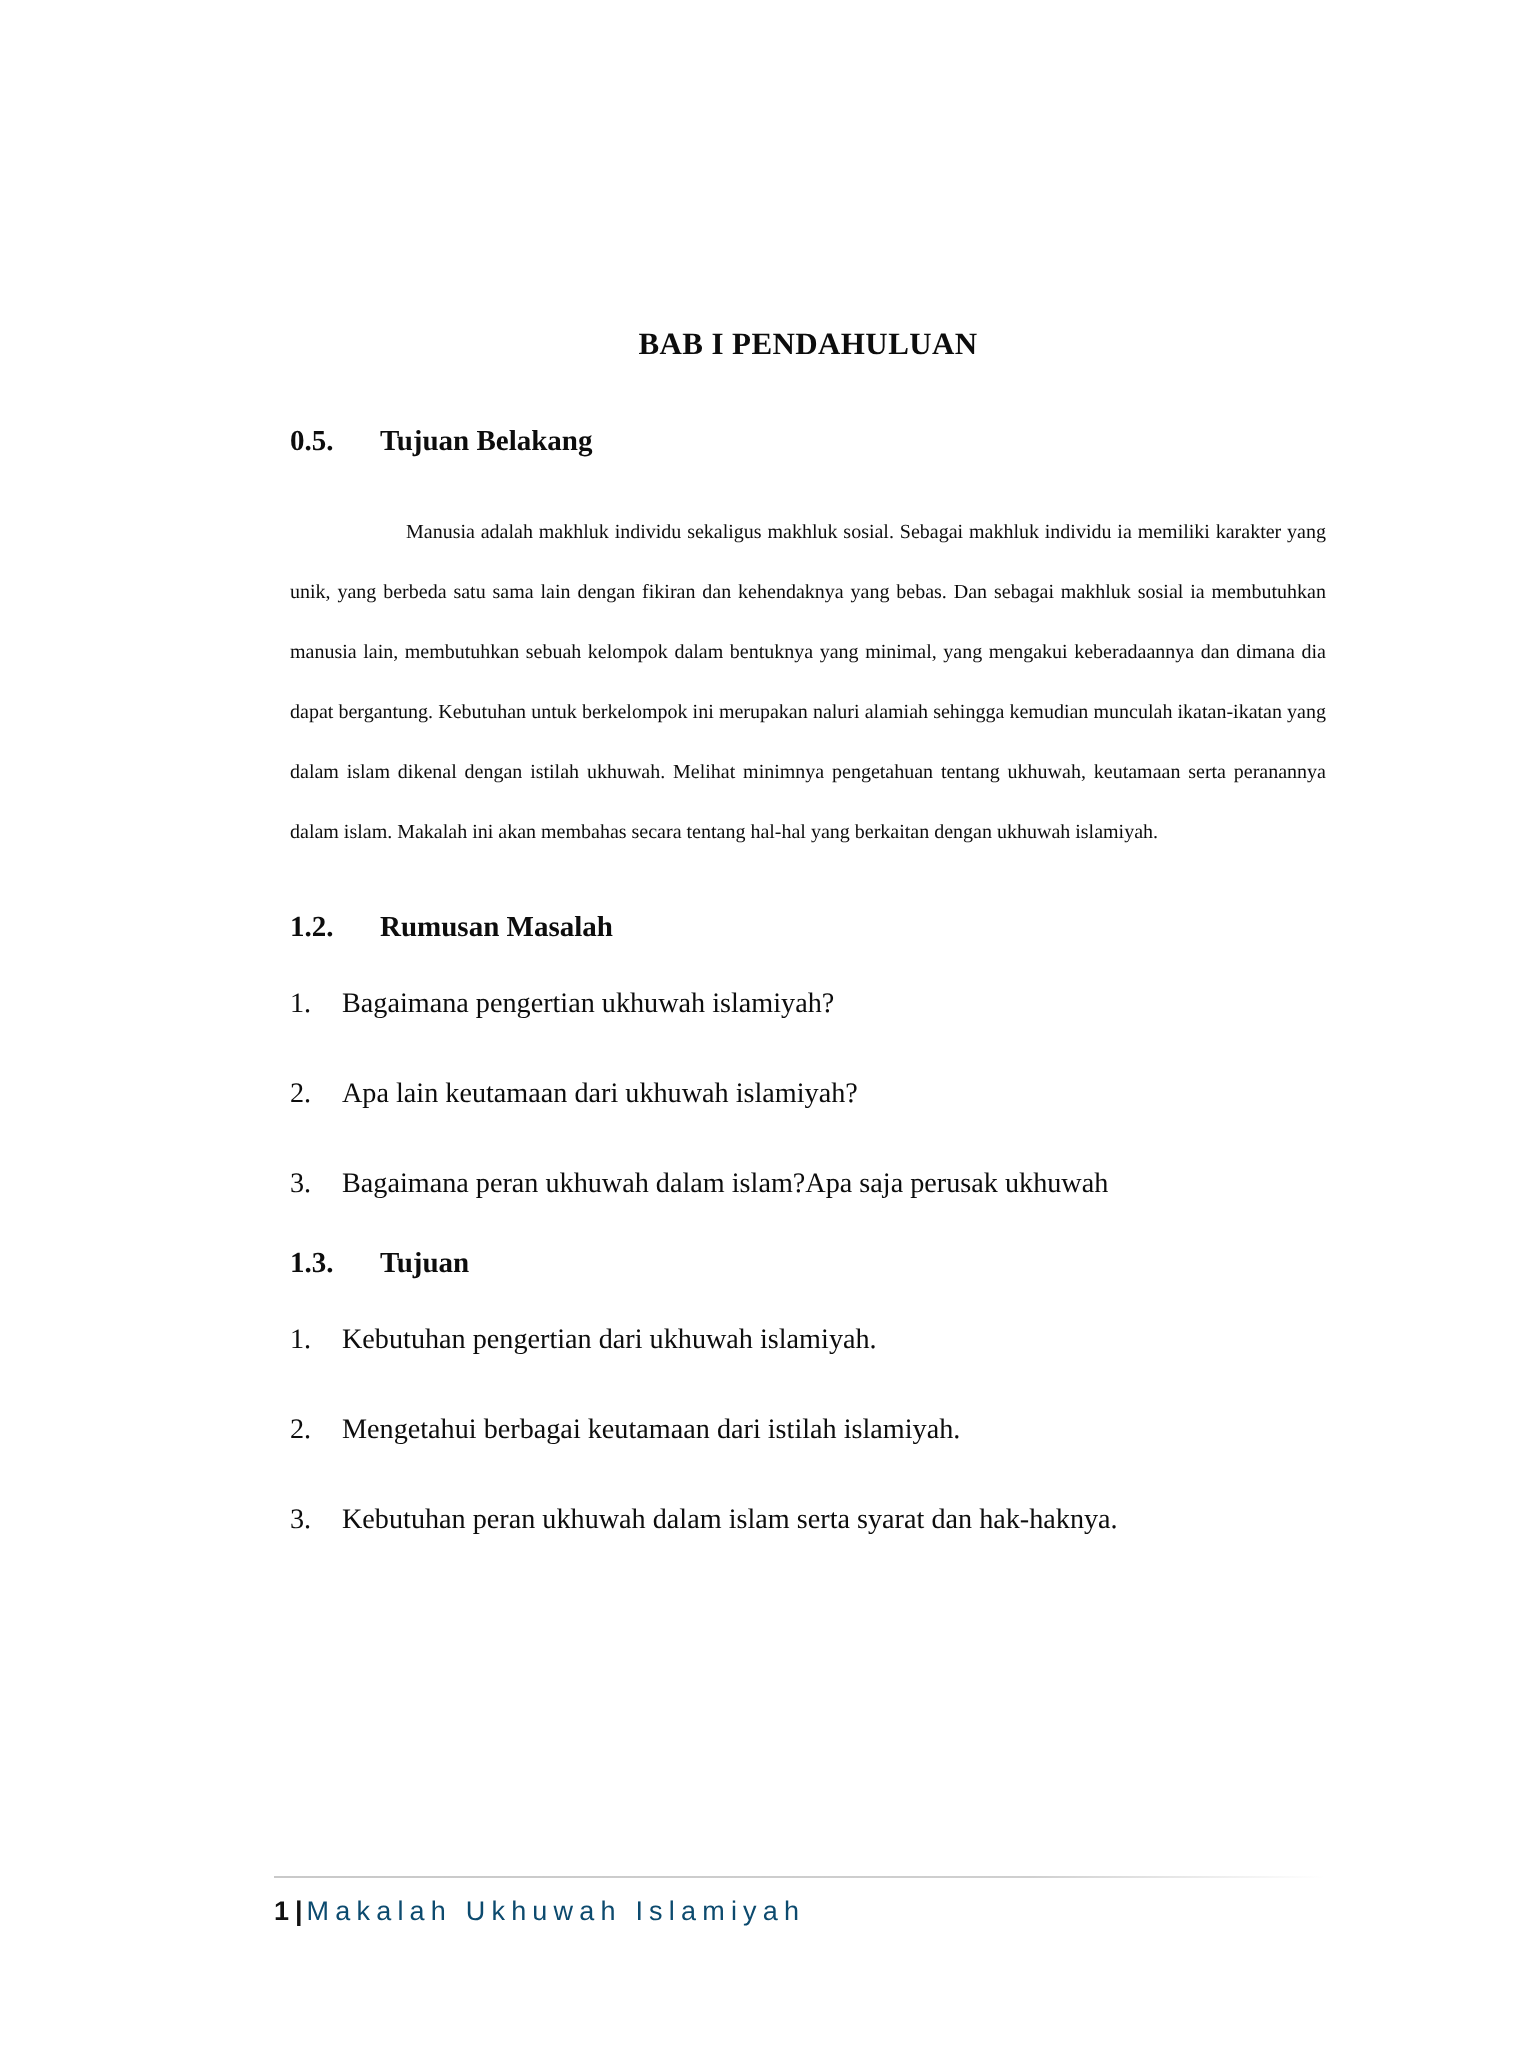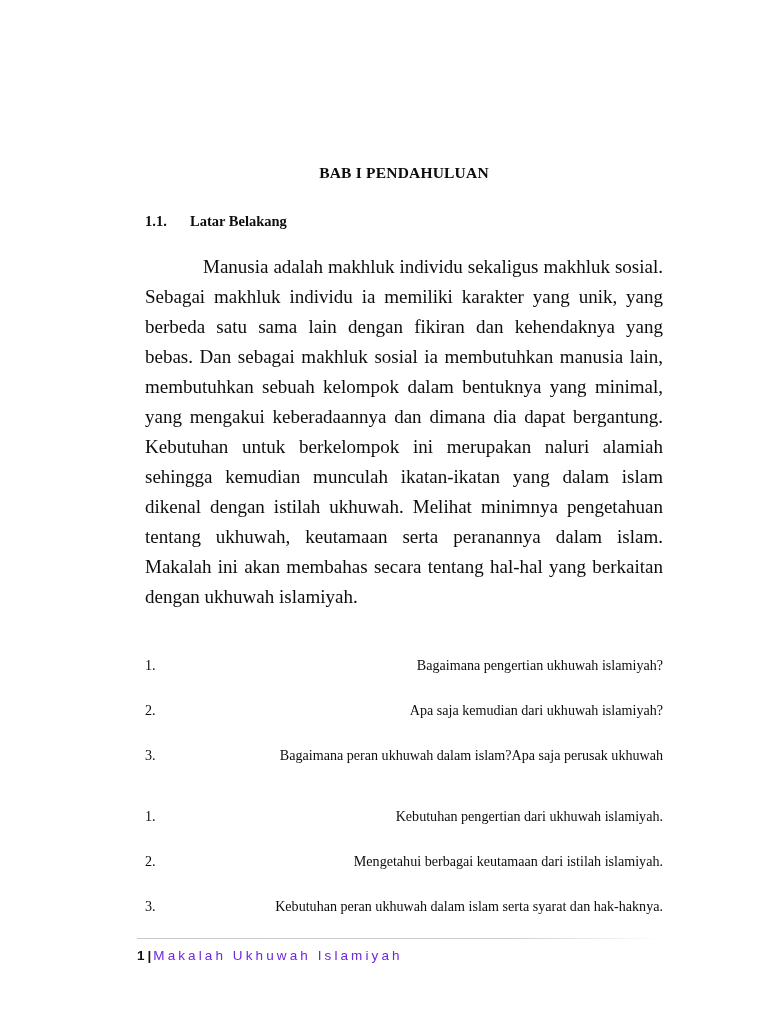--- a/index.html
+++ b/index.html
@@ -43,21 +43,21 @@
     width: 45px;
     flex: 0 0 45px;
   }
   .section-label {
     flex: 1 1 auto;
   }
 
   .body-par {
     text-align: justify;
     text-justify: inter-word;
-    font-size: 19px;
+    font-size: 10px;
     line-height: 30px;
     text-indent: 58px;
     margin: 0;
     hyphens: none;
   }
 
   .num-list {
     list-style: none;
     margin: 0;
     padding: 0;
@@ -68,21 +68,20 @@
     font-size: 14.1px;
     line-height: 22px;
   }
   .num-marker {
     width: 26px;
     flex: 0 0 26px;
     text-align: left;
   }
   .num-text {
     flex: 1 1 auto;
-    text-align: right;
   }
 
   .footer {
     position: absolute;
     left: 137px;
     top: 938px;
     width: 525px;
   }
   .footer-rule {
     height: 1px;
@@ -99,21 +98,21 @@
     font-weight: bold;
     color: #111111;
     letter-spacing: 0;
   }
   .footer-sep {
     font-weight: bold;
     color: #111111;
     padding: 0 2px 0 3px;
   }
   .footer-title {
-    color: #6d28d9;
+    color: #0c4a6e;
     letter-spacing: 3.1px;
   }
 
   .sp-title-to-11 { height: 31px; }
   .sp-11-to-par   { height: 22px; }
   .sp-par-to-12   { height: 24px; }
   .sp-12-to-list  { height: 18px; }
   .sp-list-to-13  { height: 21px; }
   .sp-13-to-list  { height: 18px; }
   .gap-item       { height: 23px; }
@@ -122,52 +121,60 @@
 <body>
 
 <div class="page">
   <div class="content">
 
     <div class="doc-title">BAB I PENDAHULUAN</div>
 
     <div class="sp-title-to-11"></div>
 
     <div class="section-heading">
-      <span class="section-number">1.1.</span>
-      <span class="section-label">Latar Belakang</span>
+      <span class="section-number">0.5.</span>
+      <span class="section-label">Tujuan Belakang</span>
     </div>
 
     <div class="sp-11-to-par"></div>
 
     <p class="body-par">Manusia adalah makhluk individu sekaligus makhluk sosial. Sebagai makhluk individu ia memiliki karakter yang unik, yang berbeda satu sama lain dengan fikiran dan kehendaknya yang bebas. Dan sebagai makhluk sosial ia membutuhkan manusia lain, membutuhkan sebuah kelompok dalam bentuknya yang minimal, yang mengakui keberadaannya dan dimana dia dapat bergantung. Kebutuhan untuk berkelompok ini merupakan naluri alamiah sehingga kemudian munculah ikatan-ikatan yang dalam islam dikenal dengan istilah ukhuwah. Melihat minimnya pengetahuan tentang ukhuwah, keutamaan serta peranannya dalam islam. Makalah ini akan membahas secara tentang hal-hal yang berkaitan dengan ukhuwah islamiyah.</p>
 
     <div class="sp-par-to-12"></div>
 
+    <div class="section-heading">
+      <span class="section-number">1.2.</span>
+      <span class="section-label">Rumusan Masalah</span>
+    </div>
 
     <div class="sp-12-to-list"></div>
 
     <ul class="num-list">
       <li class="num-item">
         <span class="num-marker">1.</span>
         <span class="num-text">Bagaimana pengertian ukhuwah islamiyah?</span>
       </li>
       <li class="gap-item"></li>
       <li class="num-item">
         <span class="num-marker">2.</span>
-        <span class="num-text">Apa saja kemudian dari ukhuwah islamiyah?</span>
+        <span class="num-text">Apa lain keutamaan dari ukhuwah islamiyah?</span>
       </li>
       <li class="gap-item"></li>
       <li class="num-item">
         <span class="num-marker">3.</span>
         <span class="num-text">Bagaimana peran ukhuwah dalam islam?Apa saja perusak ukhuwah</span>
       </li>
     </ul>
 
     <div class="sp-list-to-13"></div>
 
+    <div class="section-heading">
+      <span class="section-number">1.3.</span>
+      <span class="section-label">Tujuan</span>
+    </div>
 
     <div class="sp-13-to-list"></div>
 
     <ul class="num-list">
       <li class="num-item">
         <span class="num-marker">1.</span>
         <span class="num-text">Kebutuhan pengertian dari ukhuwah islamiyah.</span>
       </li>
       <li class="gap-item"></li>
       <li class="num-item">

